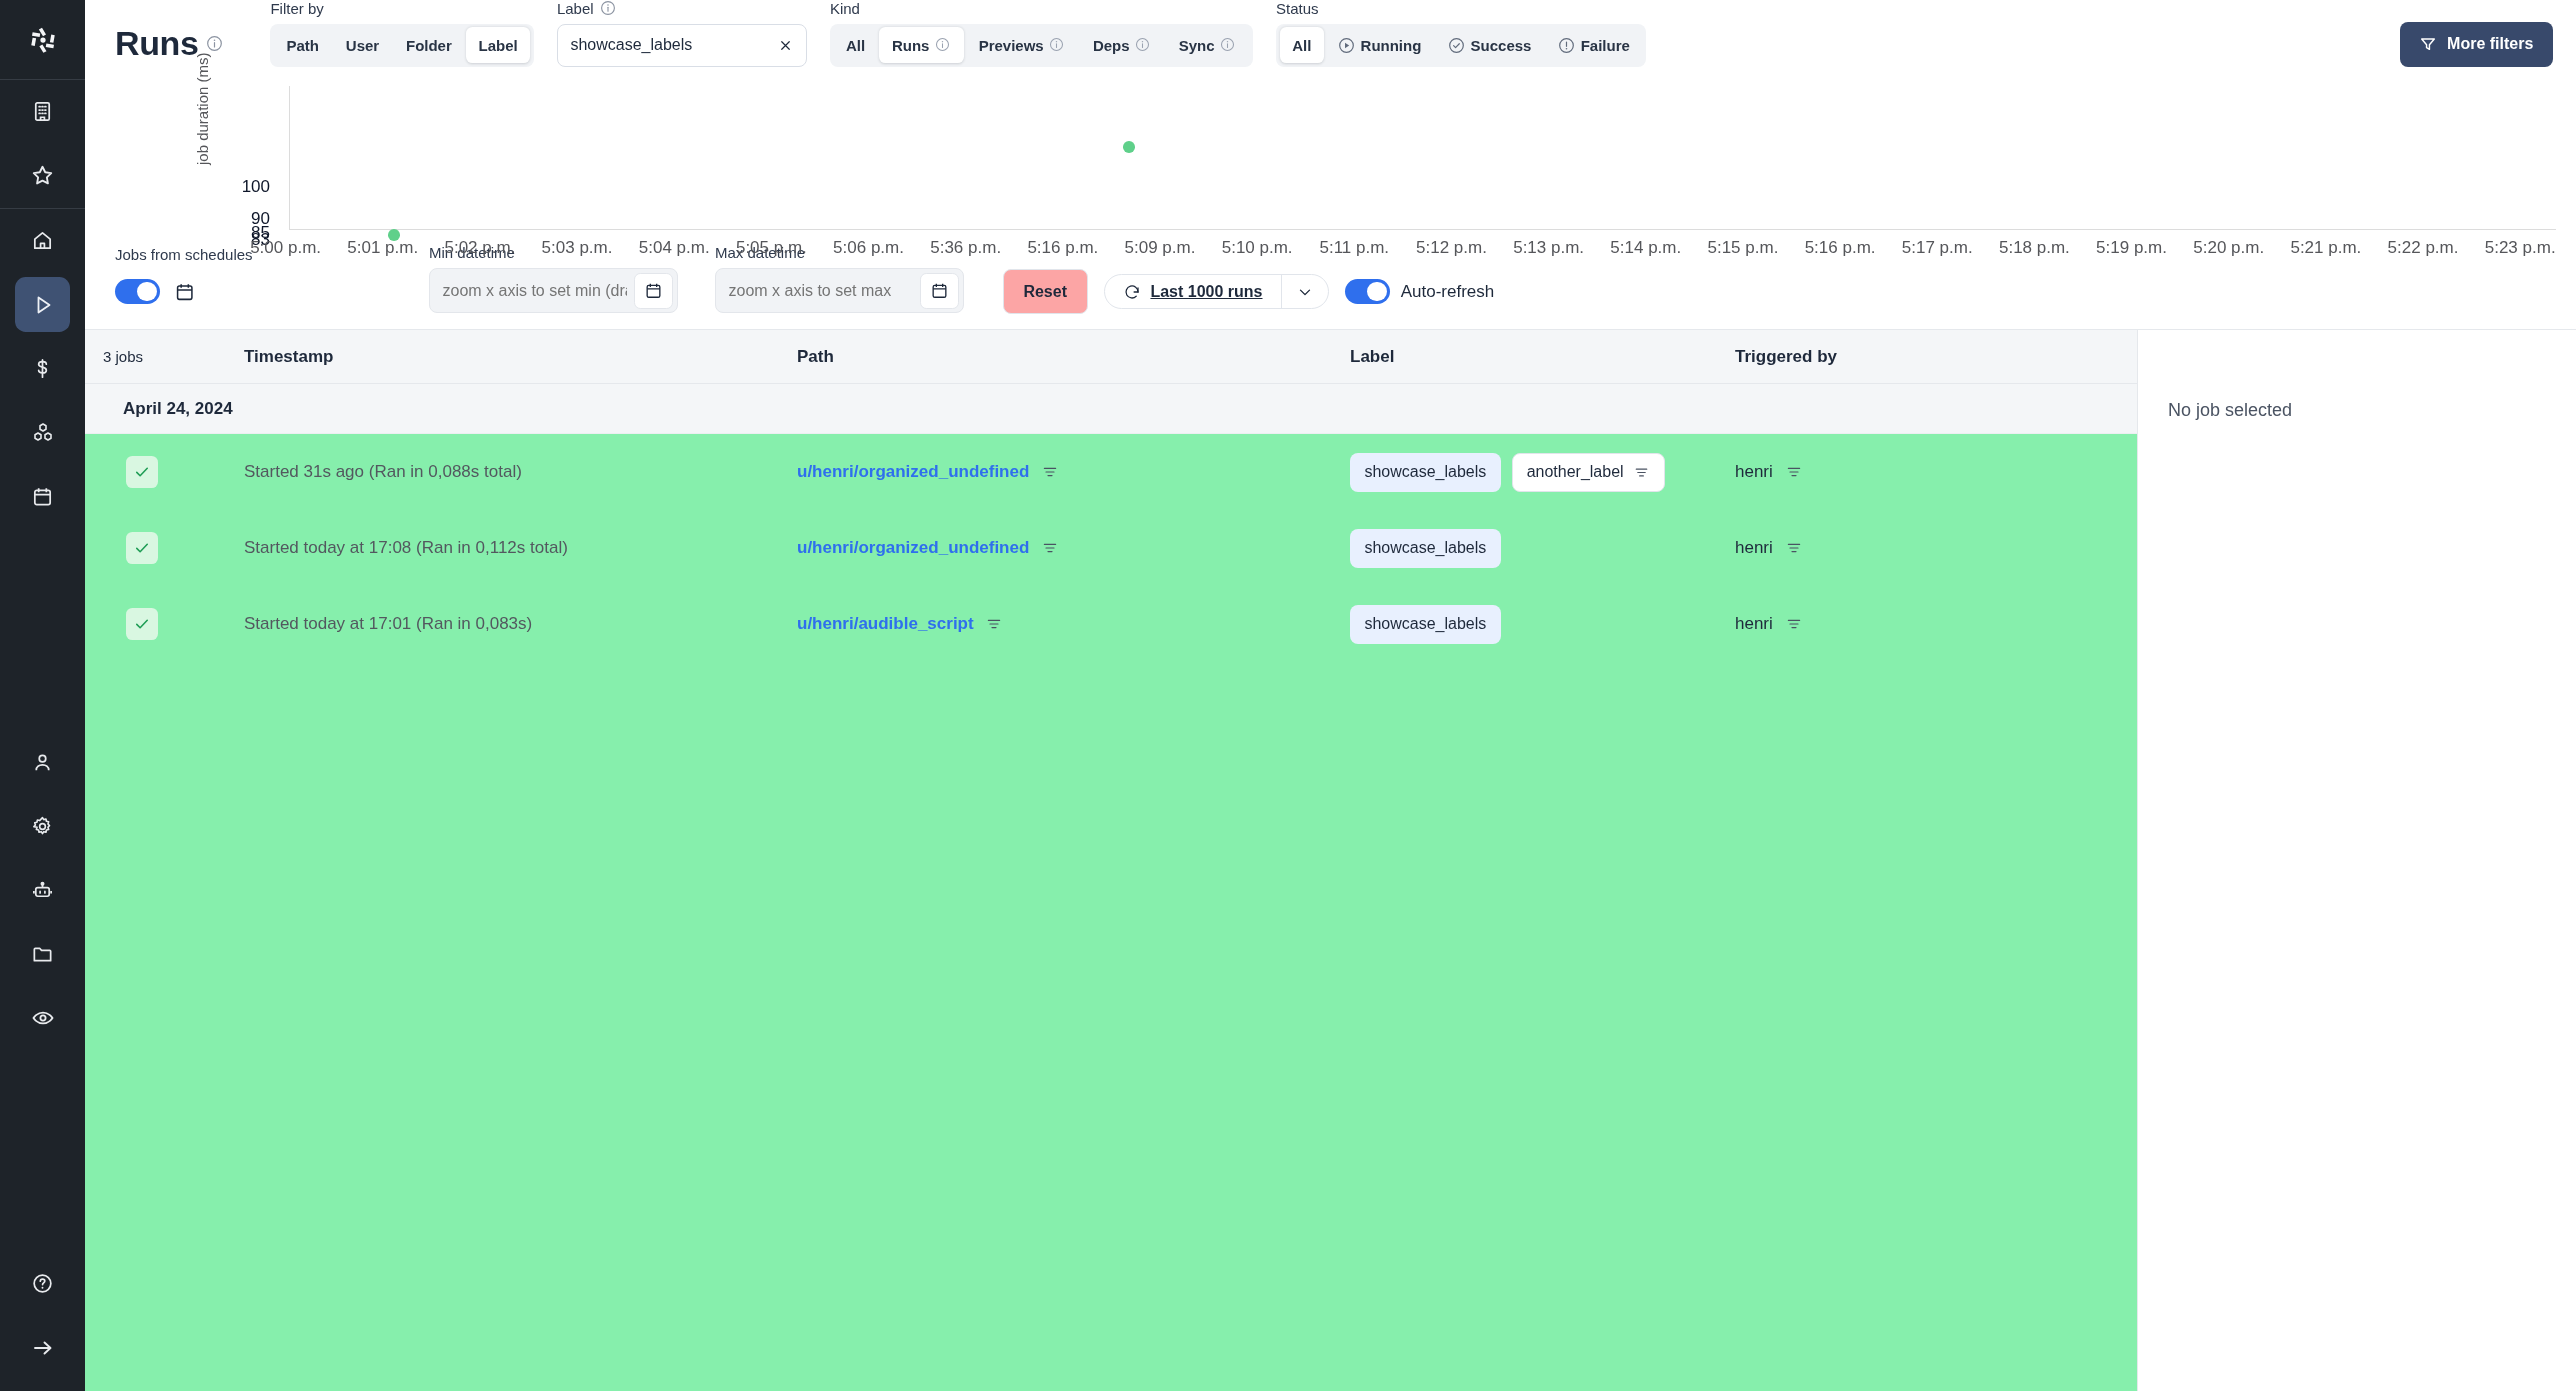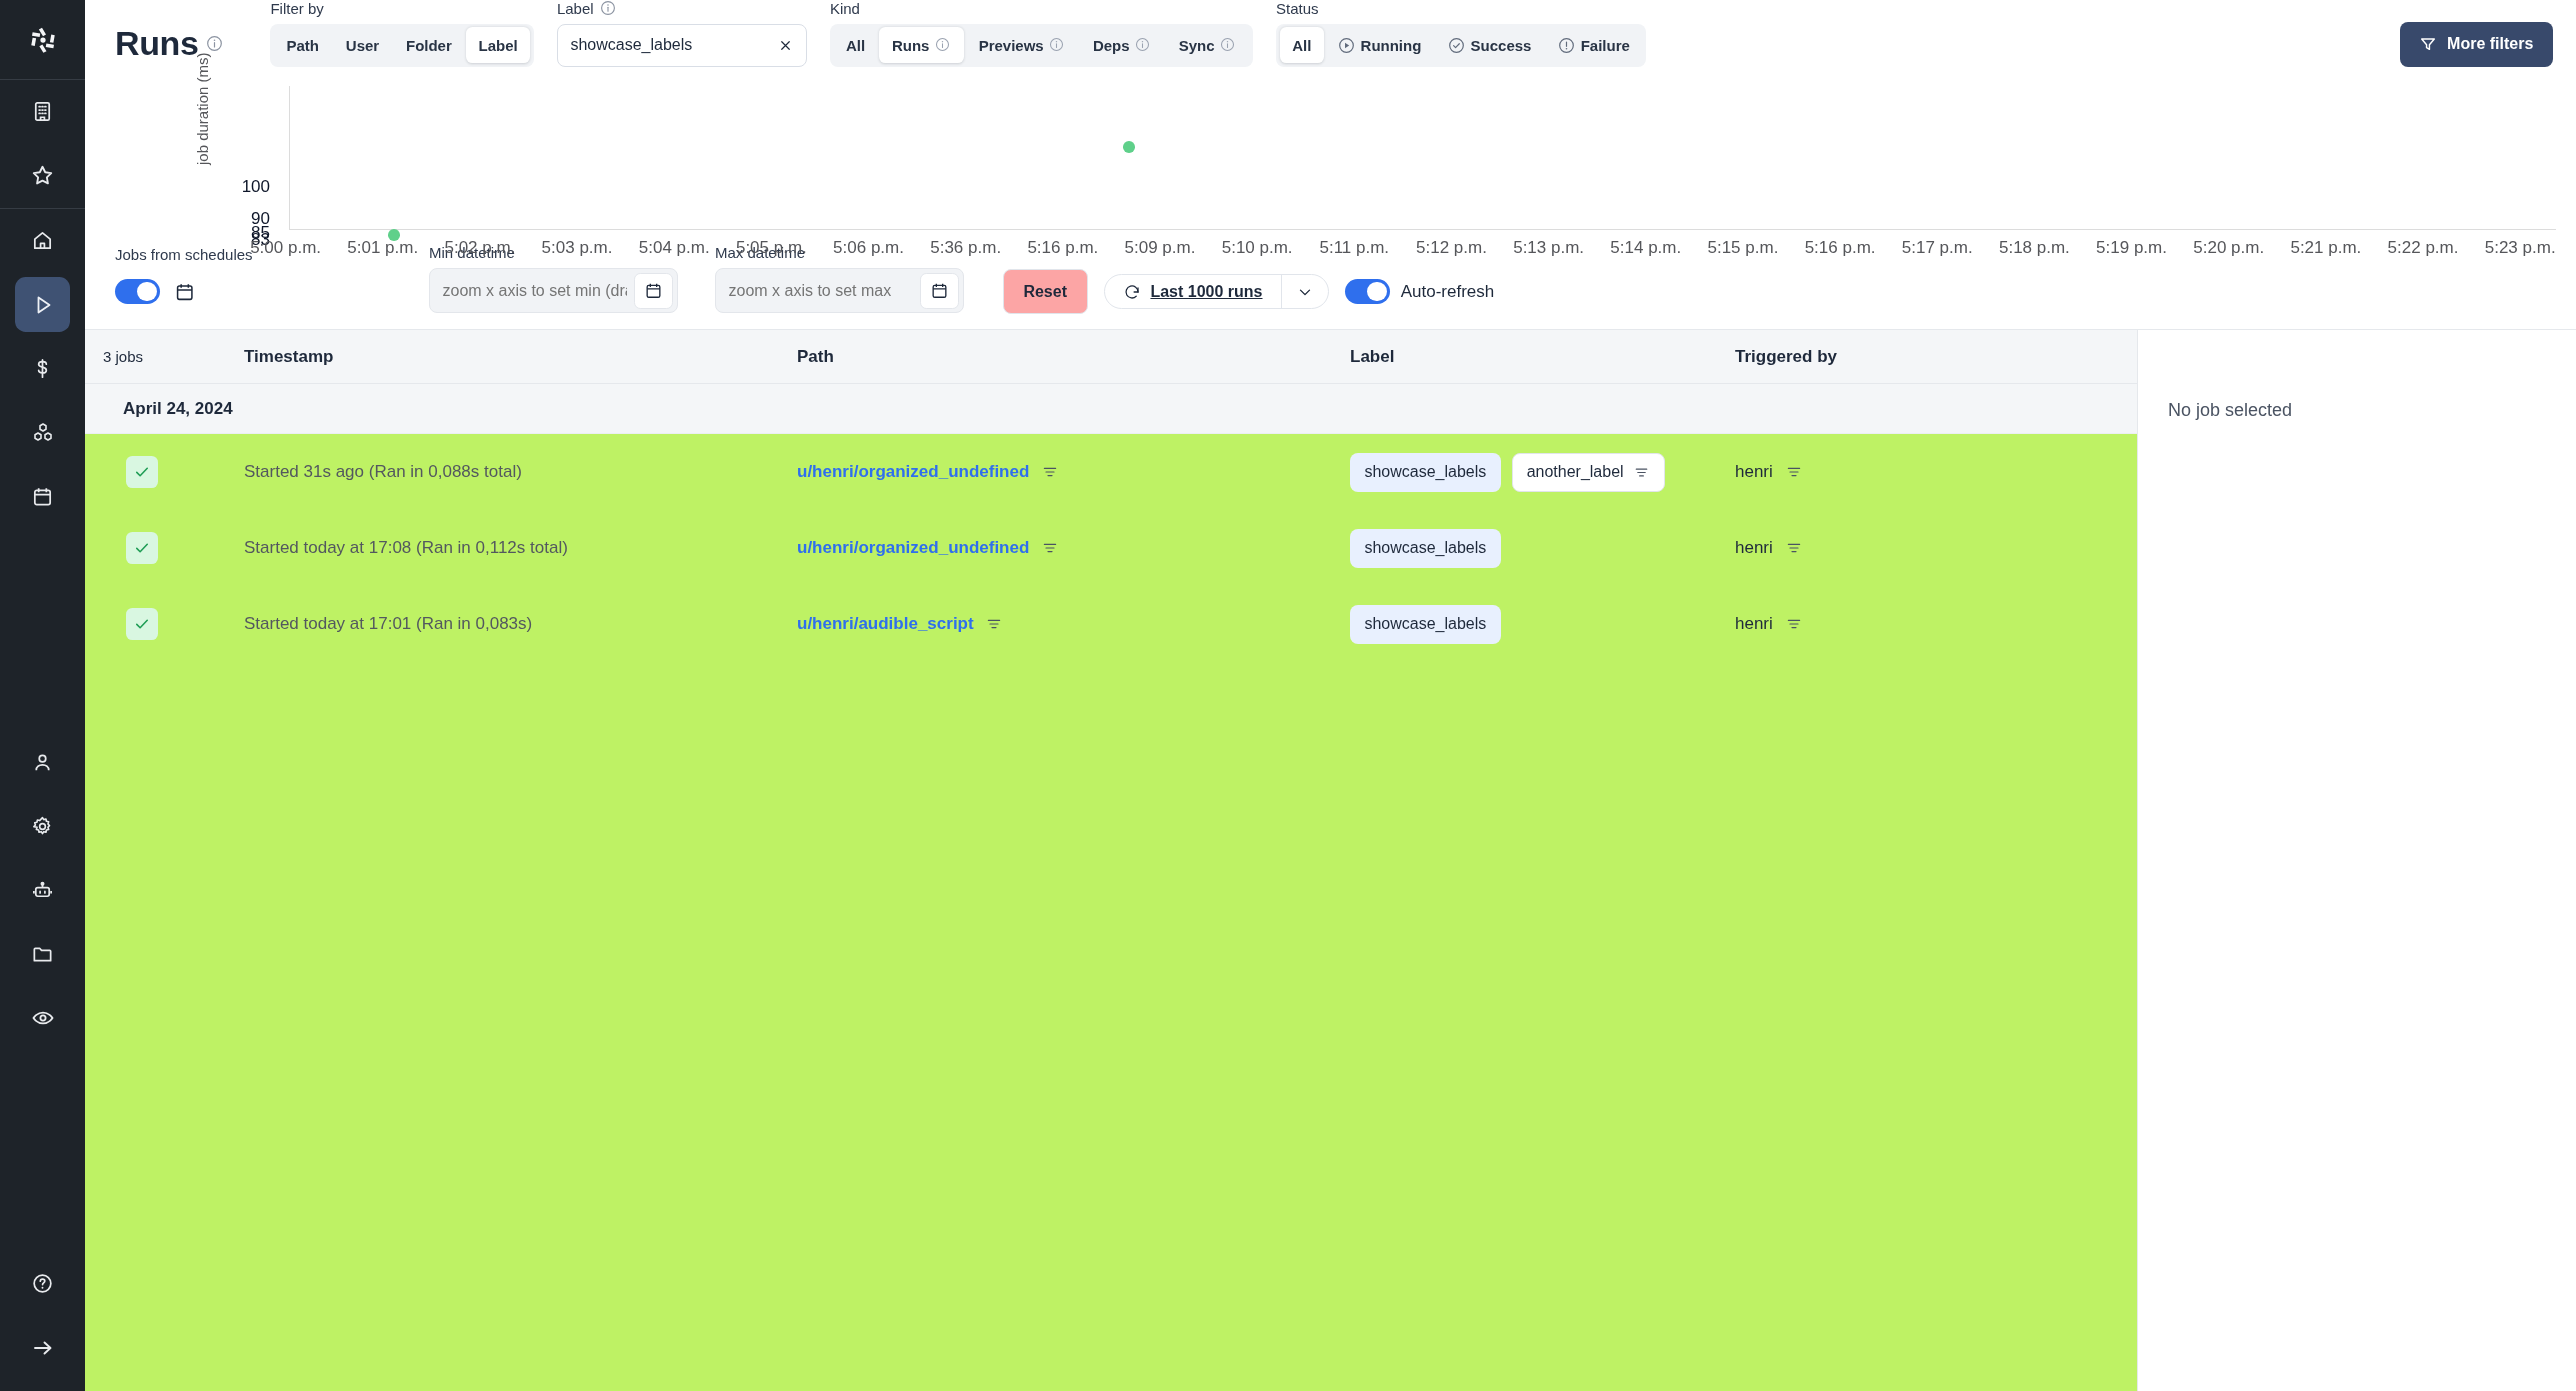--- a/index.html
+++ b/index.html
@@ -108,21 +108,21 @@
     font-family: "Liberation Sans", sans-serif; cursor: pointer;
   }
   .split { display: flex; height: 35px; border: 0.9px solid #e1e5eb; border-radius: 20px; background: #fff; overflow: hidden; text-decoration: underline; }
   .split .part { display: flex; align-items: center; gap: 9.8px; padding: 0 18px; font-size: 16px; font-weight: 600; color: #1e293b; cursor: pointer; }
   .split .divider { width: 0.9px; background: #e1e5eb; }
   .split .caret { padding: 0 14.3px; display: flex; align-items: center; cursor: pointer; }
   .autorefresh { display: flex; align-items: center; gap: 10.7px; font-size: 17px; color: #1e293b; }
 
   
   .body-split { flex: 1 1 auto; display: flex; min-height: 0; border-top: 0.9px solid #e5e8ec; }
-  .table-col { flex: 1 1 auto; min-width: 0; display: flex; flex-direction: column; background: #bef264; border-right: 0.9px solid #e5e8ec; }
+  .table-col { flex: 1 1 auto; min-width: 0; display: flex; flex-direction: column; background: #86efac; border-right: 0.9px solid #e5e8ec; }
   .thead { display: flex; align-items: center; height: 54px; background: #f4f6f8; padding-left: 18px; font-size: 17px; font-weight: 700; color: #1e293b; border-bottom: 0.9px solid #e5e8ec; }
   .th-count { width: 109px; font-size: 15px; font-weight: 400; color: #1e293b; }
   .c-ts { width: 553px; margin-left: 32px; }
   .c-path { width: 553px; }
   .c-label { width: 385px; }
   .c-trig { flex: 1 1 auto; }
   .date-group { height: 50px; display: flex; align-items: center; padding-left: 38px; background: #f4f6f8; font-size: 17px; font-weight: 700; color: #1e293b; border-bottom: 0.9px solid #eceff2; }
   .row { display: flex; align-items: center; height: 76px; padding-left: 18px; }
   .row-status { width: 109px; display: flex; align-items: center; padding-left: 23px; }
   .ok-badge { width: 32px; height: 32px; border-radius: 6.3px; background: #d9f7e1; display: flex; align-items: center; justify-content: center; }

